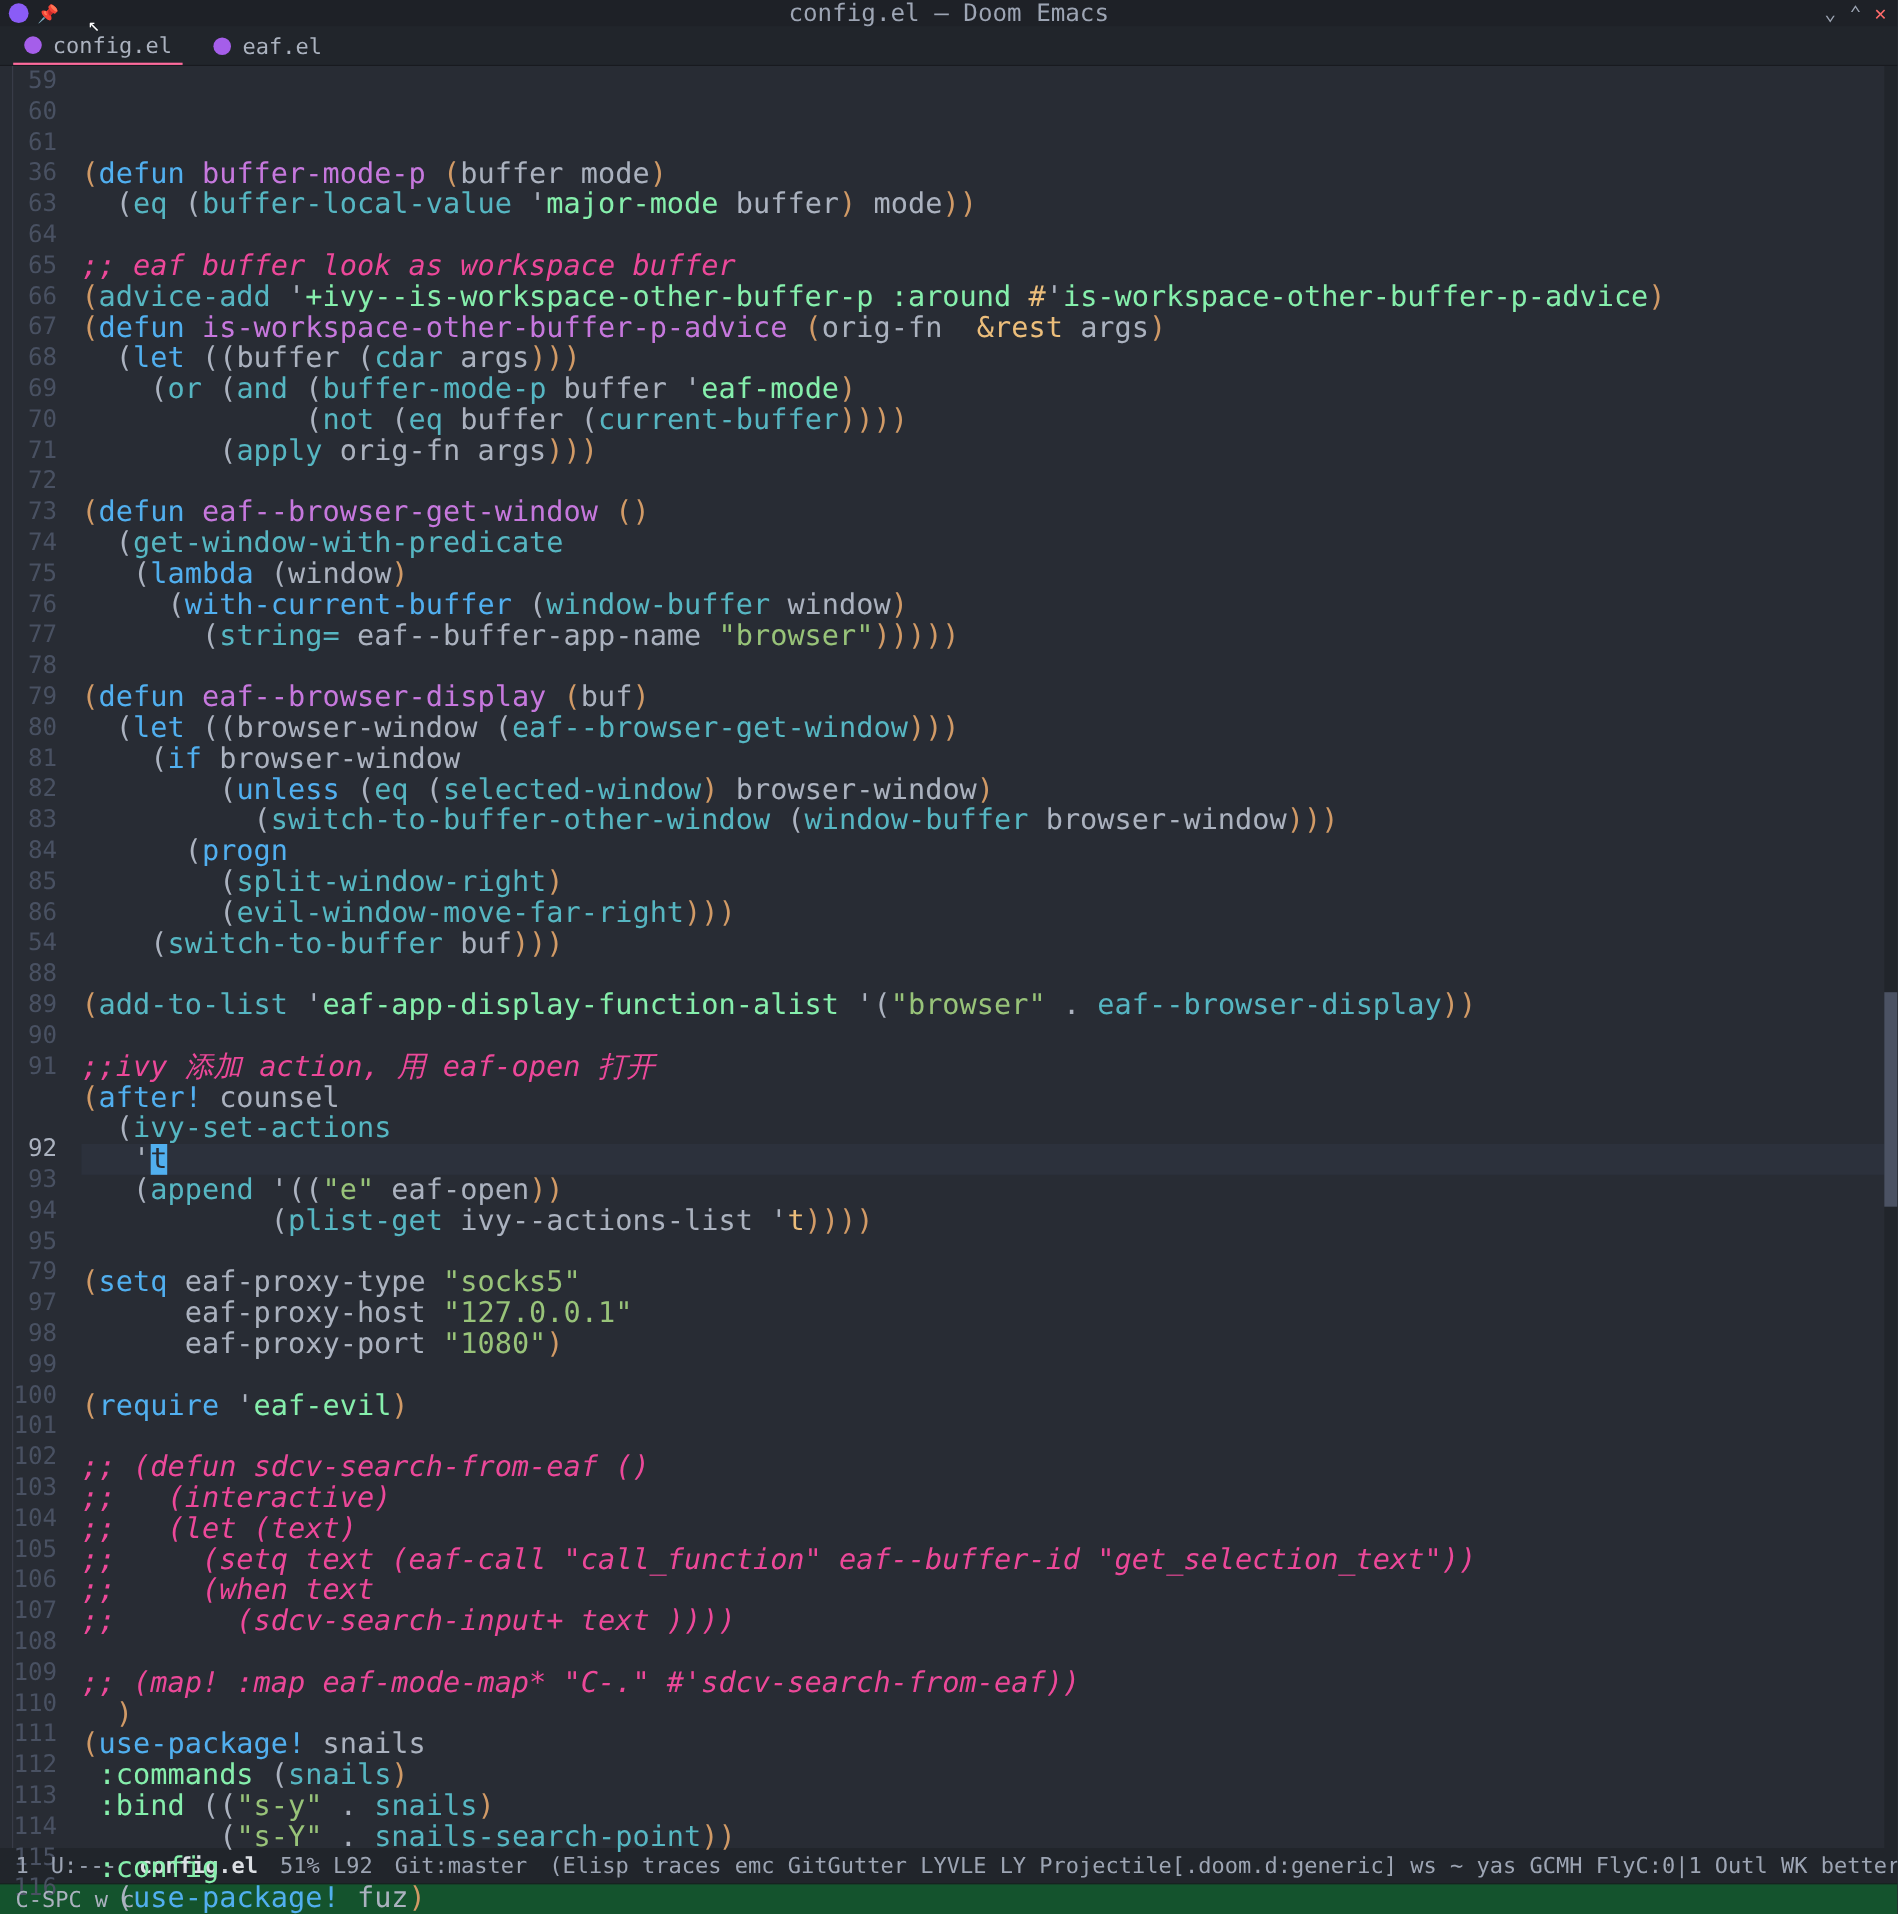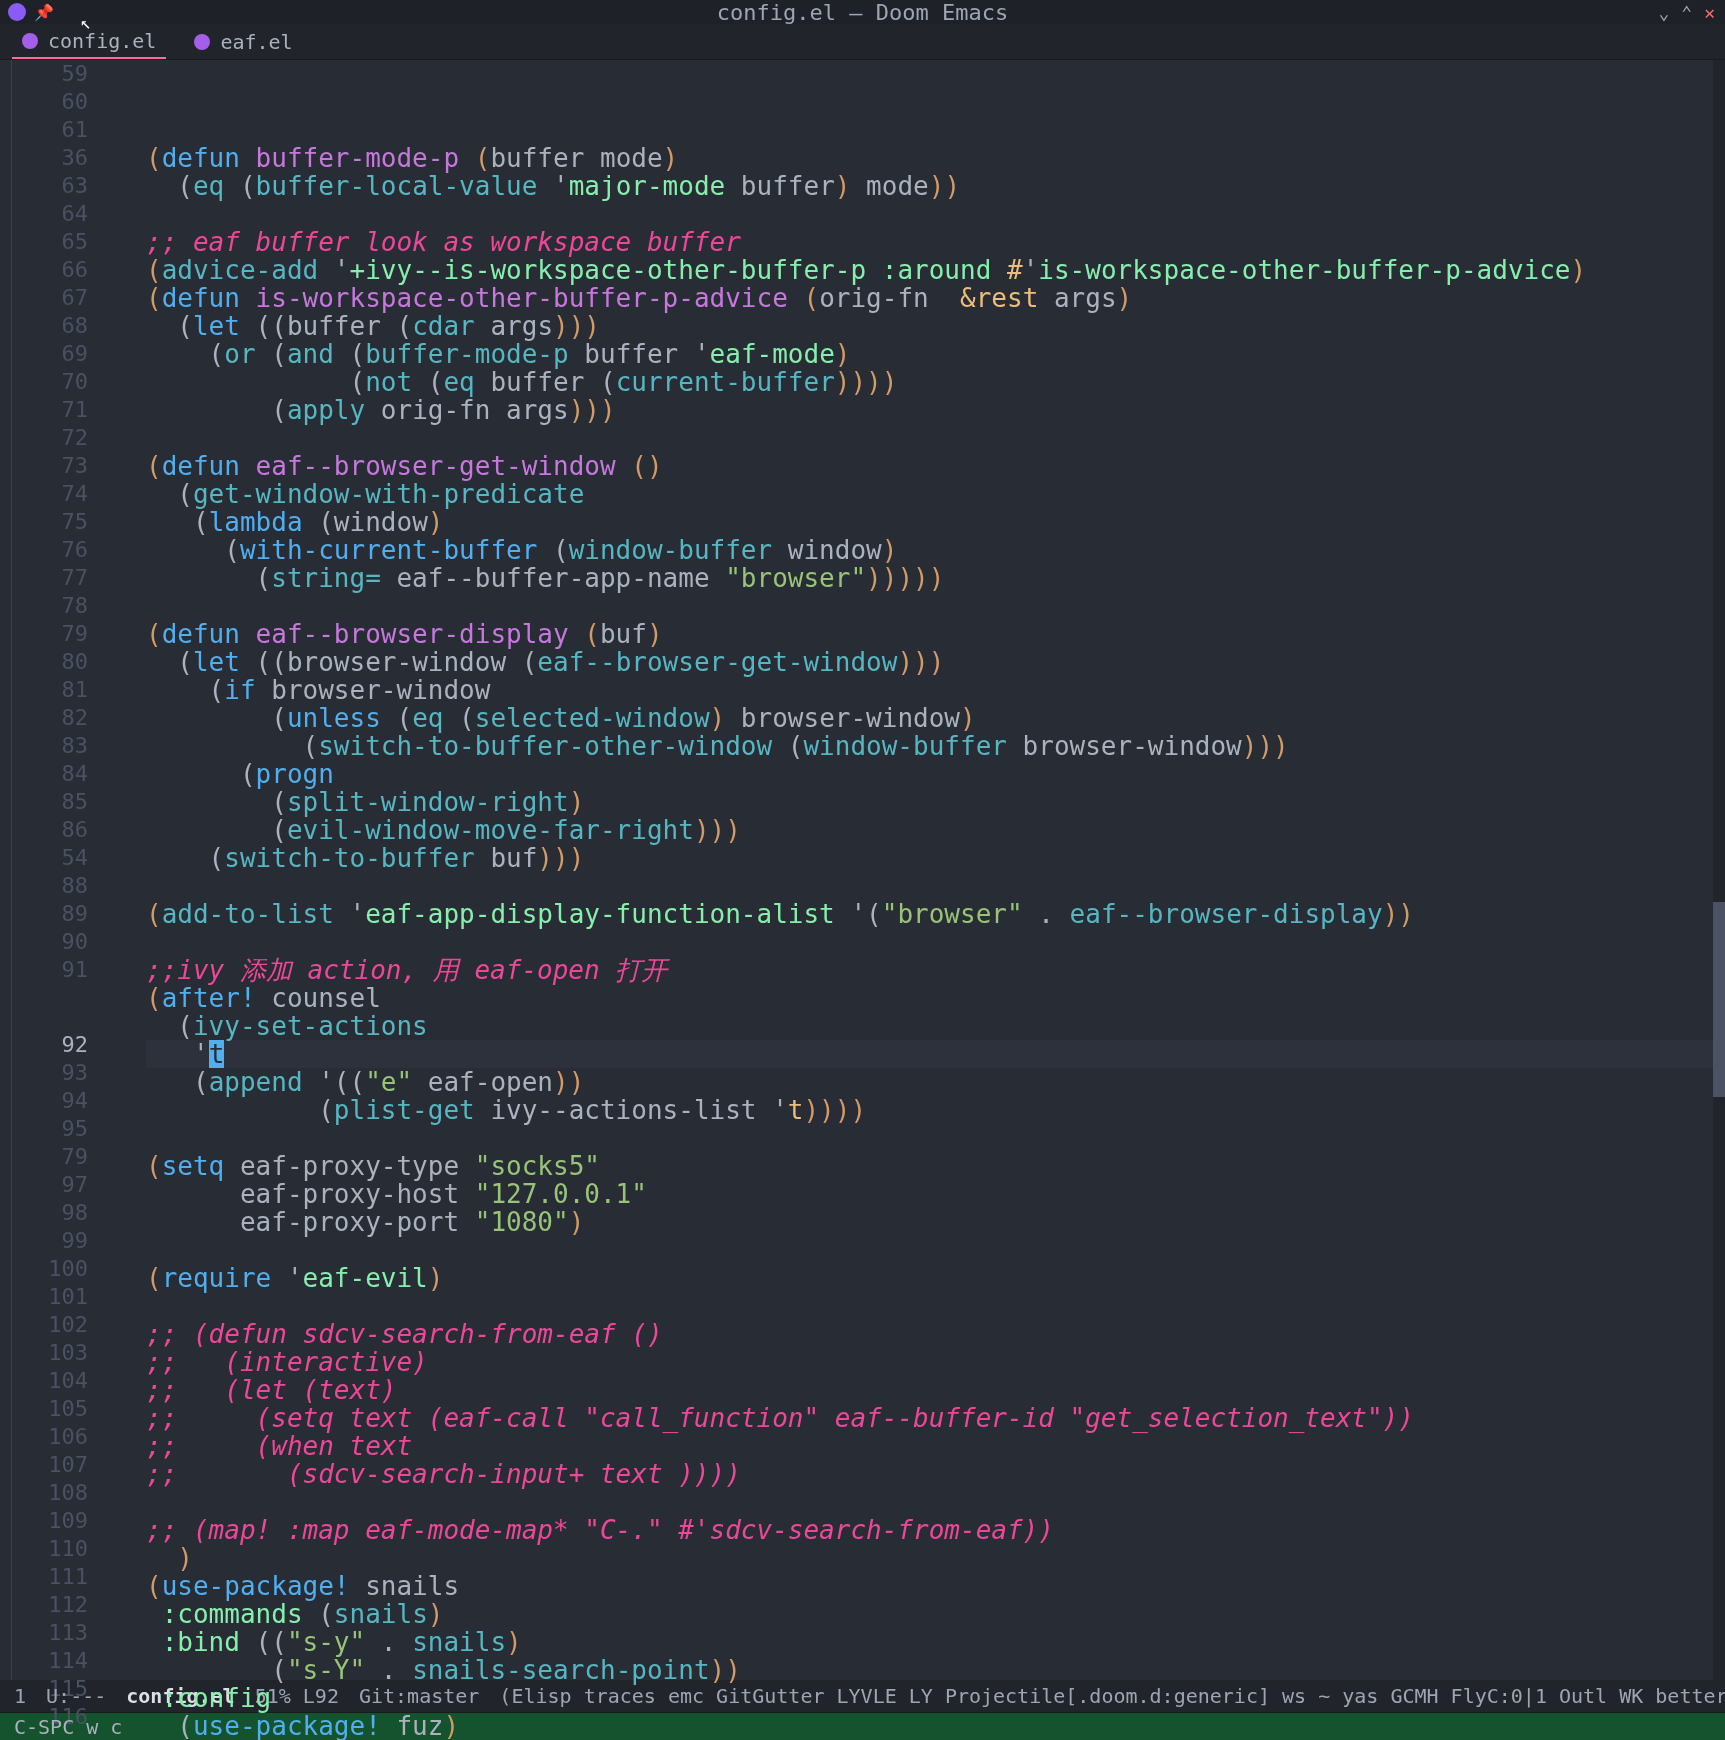--- a/index.html
+++ b/index.html
@@ -9,21 +9,21 @@
 .title-center { position: absolute; left: 50%; transform: translateX(-50%); color: #9da5b4; font-size: 22px; }
 .title-right { position: absolute; right: 10px; display: flex; gap: 12px; color: #9da5b4; font-size: 18px; }
 .title-right span:last-child { color: #ff6b6b; }
 .app-icon { width: 18px; height: 18px; background: #8a5cf6; border-radius: 50%; display: inline-block; }
 .pin-icon { color: #9da5b4; font-size: 16px; }
 .cursor { position: absolute; left: 80px; top: 12px; color: #fff; font-size: 18px; pointer-events: none; }
 .tabbar { height: 36px; background: #21252b; display: flex; align-items: center; padding-left: 12px; gap: 18px; border-bottom: 1px solid #181a1f; }
 .tab { display: flex; align-items: center; gap: 10px; color: #abb2bf; font-size: 20px; padding: 4px 10px; }
 .tab.active { border-bottom: 2px solid #ff6b9d; }
 .tab-icon { width: 16px; height: 16px; background: #a55eea; border-radius: 50%; display: inline-block; }
-.editor { display: flex; height: calc(100% - 24px - 36px - 32px - 28px); background: #282c34; gap: 36px; }
+.editor { display: flex; height: calc(100% - 24px - 36px - 32px - 28px); background: #282c34; }
 .folding { width: 12px; background: #282c34; border-right: 1px solid #3a3f4b; }
 .gutter { width: 50px; padding-right: 10px; text-align: right; color: #495162; font-size: 22px; line-height: 28px; user-select: none; }
 .gutter .ln { height: 28px; }
 .gutter .ln.current { color: #abb2bf; margin-top: 47px; }
 .code { flex: 1; font-size: 26px; line-height: 28px; white-space: pre; color: #abb2bf; position: relative; padding-left: 12px; }
 .line { height: 28px; }
 .line.current { background: #2c313c; }
 .modeline { height: 32px; background: #21252b; display: flex; align-items: center; padding: 0 14px; color: #9da5b4; font-size: 20px; gap: 20px; white-space: nowrap; overflow: hidden; }
 .modeline .bufname { color: #dcdfe4; font-weight: bold; }
 .echoarea { height: 28px; background: #14532d; color: #abb2bf; font-size: 20px; padding: 2px 14px; border-top: 1px solid #181a1f; }

